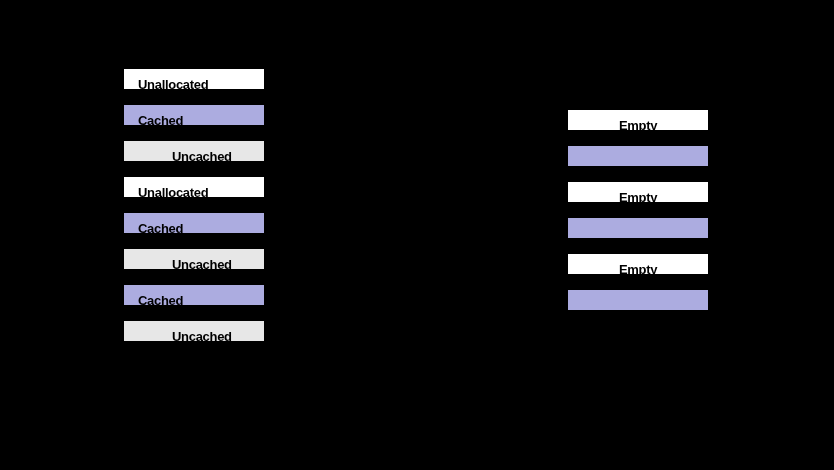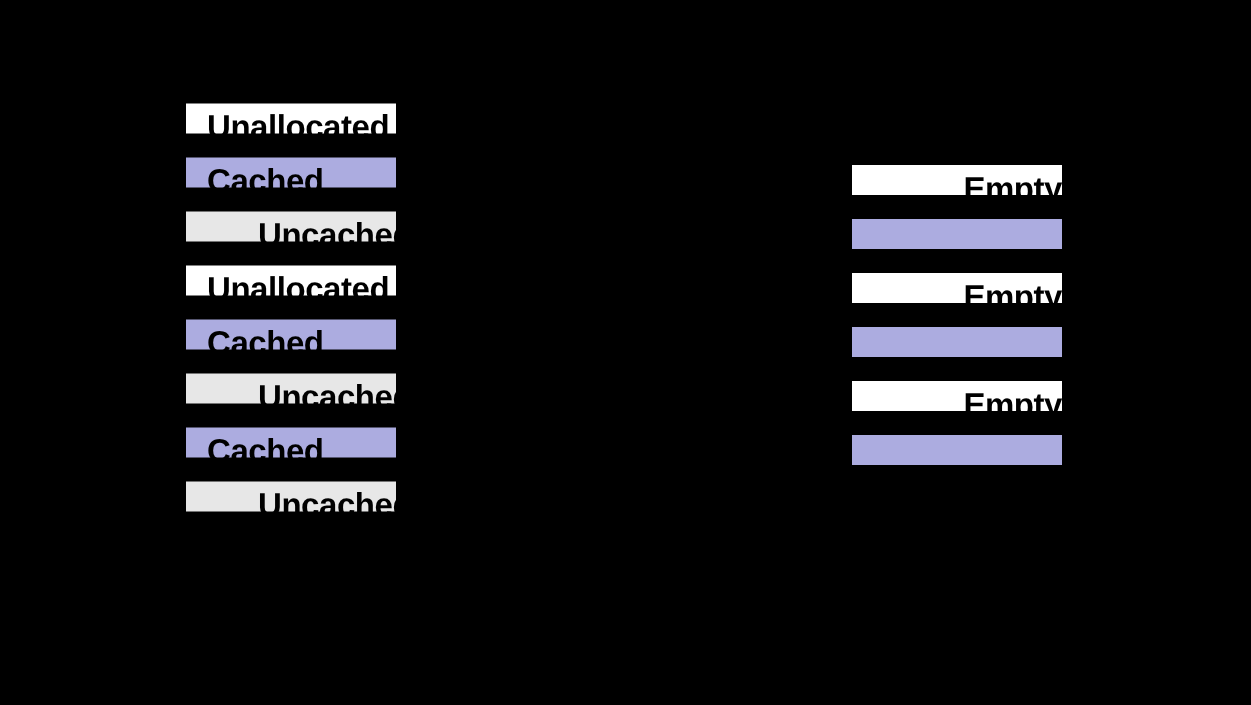--- a/index.html
+++ b/index.html
@@ -13,40 +13,40 @@
     height: 470px;
     background: #000000;
     overflow: hidden;
     font-family: "Liberation Sans", sans-serif;
   }
   .box {
     position: absolute;
     width: 140px;
     height: 20px;
     line-height: 32px;
-    font-size: 22px;
+    font-size: 13px;
     font-weight: 700;
     color: #000000;
     letter-spacing: -0.3px;
     box-sizing: border-box;
     white-space: nowrap;
   }
   .vbox {
     left: 124px;
     text-align: left;
     padding-left: 14px;
   }
   .pbox {
     left: 568px;
     text-align: center;
   }
   .box[data-type="cached"]      { background: var(--cached, #acace0); }
   .box[data-type="uncached"]    { background: var(--uncached, #e7e7e7); padding-left: 48px; }
   .box[data-type="unallocated"] { background: var(--empty_bg, #ffffff); }
-  .box[data-type="empty"]       { background: var(--empty_bg, #ffffff); text-align: right; }
+  .box[data-type="empty"]       { background: var(--empty_bg, #ffffff); }
 </style>
 </head>
 <body>
 
 <div id="stage">
 
   <div class="box vbox" style="top:69px" data-type="unallocated">Unallocated</div>
   <div class="box vbox" style="top:105px" data-type="cached">Cached</div>
   <div class="box vbox" style="top:141px" data-type="uncached">Uncached</div>
   <div class="box vbox" style="top:177px" data-type="unallocated">Unallocated</div>

